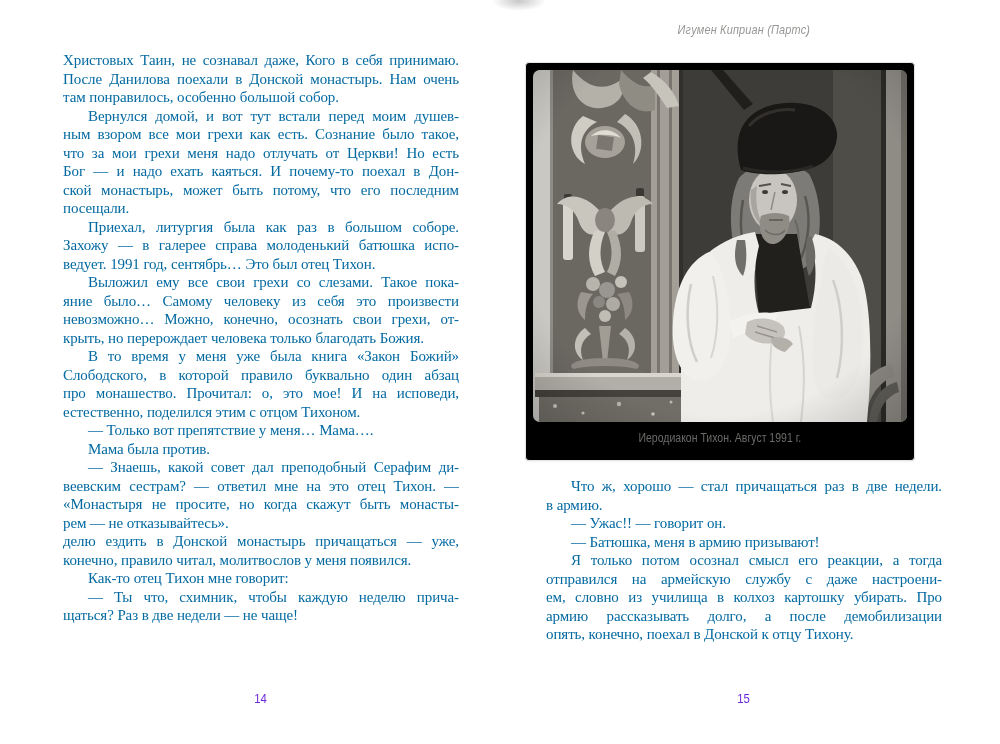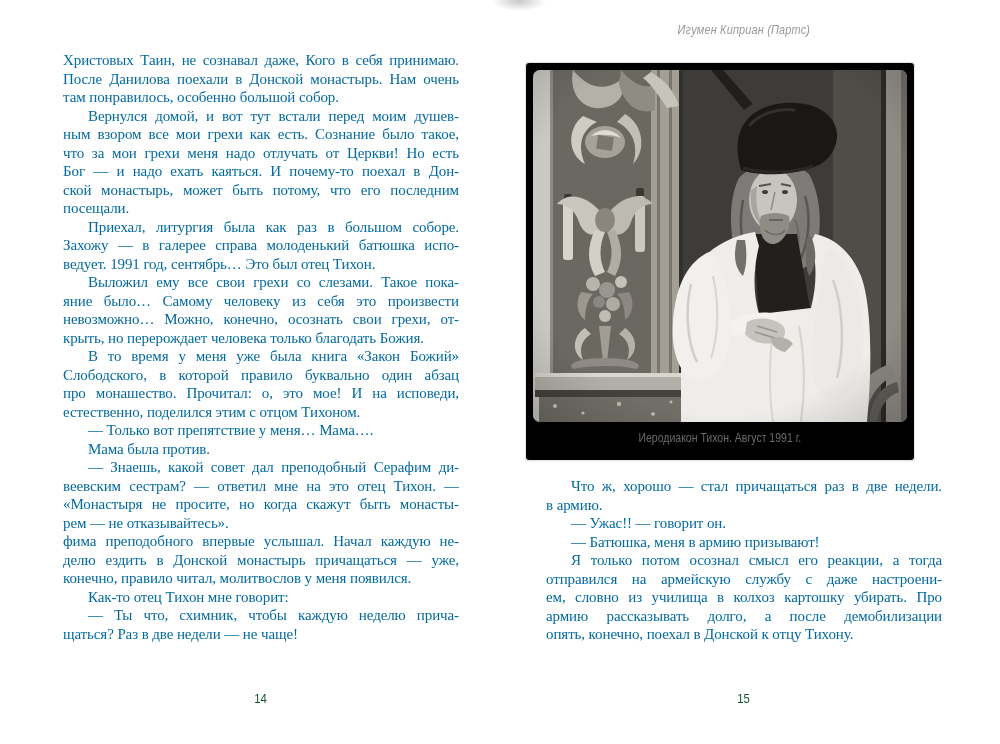--- a/index.html
+++ b/index.html
@@ -17,21 +17,21 @@
   .running-head { position:absolute; top:22px; text-align:center;
                   font-family:"Liberation Sans","DejaVu Sans",sans-serif;
                   font-size:13px; line-height:15px; color:#98producers;
                   color:#979795; letter-spacing:.2px; }
   .running-head.left  { left:63px;  width:396px; }
   .running-head.right { left:546px; width:396px; font-style:italic;text-align:center; }
   .cond { display:inline-block; white-space:nowrap; transform:scaleX(.84); transform-origin:50% 50%; }
 
   .folio { position:absolute; top:691px; text-align:center;
            font-family:"Liberation Sans","DejaVu Sans",sans-serif;
-           font-size:13.5px; color:#14532d; }
+           font-size:13.5px; color:#6d28d9; }
   .folio.left  { left:63px;  width:396px; }
   .folio.right { left:546px; width:396px; }
 
   
   .textcol { position:absolute; width:396px; color:#0369a1;
              font-size:15px; line-height:18.5px; letter-spacing:-.1px; }
   .textcol.left  { left:63px;  top:51px; }
   .textcol.right { left:546px; top:477px; }
   .line { text-align:justify; text-align-last:justify; height:18.5px; overflow:hidden; }
   .line.end { text-align-last:left; }
@@ -74,21 +74,20 @@
       <div class="line indent">В то время у меня уже была книга «Закон Божий»</div>
       <div class="line">Слободского, в которой правило буквально один абзац</div>
       <div class="line">про монашество. Прочитал: о, это мое! И на исповеди,</div>
       <div class="line end">естественно, поделился этим с отцом Тихоном.</div>
       <div class="line indent end">— Только вот препятствие у меня… Мама….</div>
       <div class="line indent end">Мама была против.</div>
       <div class="line indent">— Знаешь, какой совет дал преподобный Серафим ди-</div>
       <div class="line">веевским сестрам? — ответил мне на это отец Тихон. —</div>
       <div class="line">«Монастыря не просите, но когда скажут быть монасты-</div>
       <div class="line end">рем — не отказывайтесь».</div>
-      <div class="line">фима преподобного впервые услышал. Начал каждую не-</div>
       <div class="line">делю ездить в Донской монастырь причащаться — уже,</div>
       <div class="line end">конечно, правило читал, молитвослов у меня появился.</div>
       <div class="line indent end">Как-то отец Тихон мне говорит:</div>
       <div class="line indent">— Ты что, схимник, чтобы каждую неделю прича-</div>
       <div class="line end">щаться? Раз в две недели — не чаще!</div>
     </div>
   <div class="folio left">
     <span class="cond">14</span>
   </div>
 

